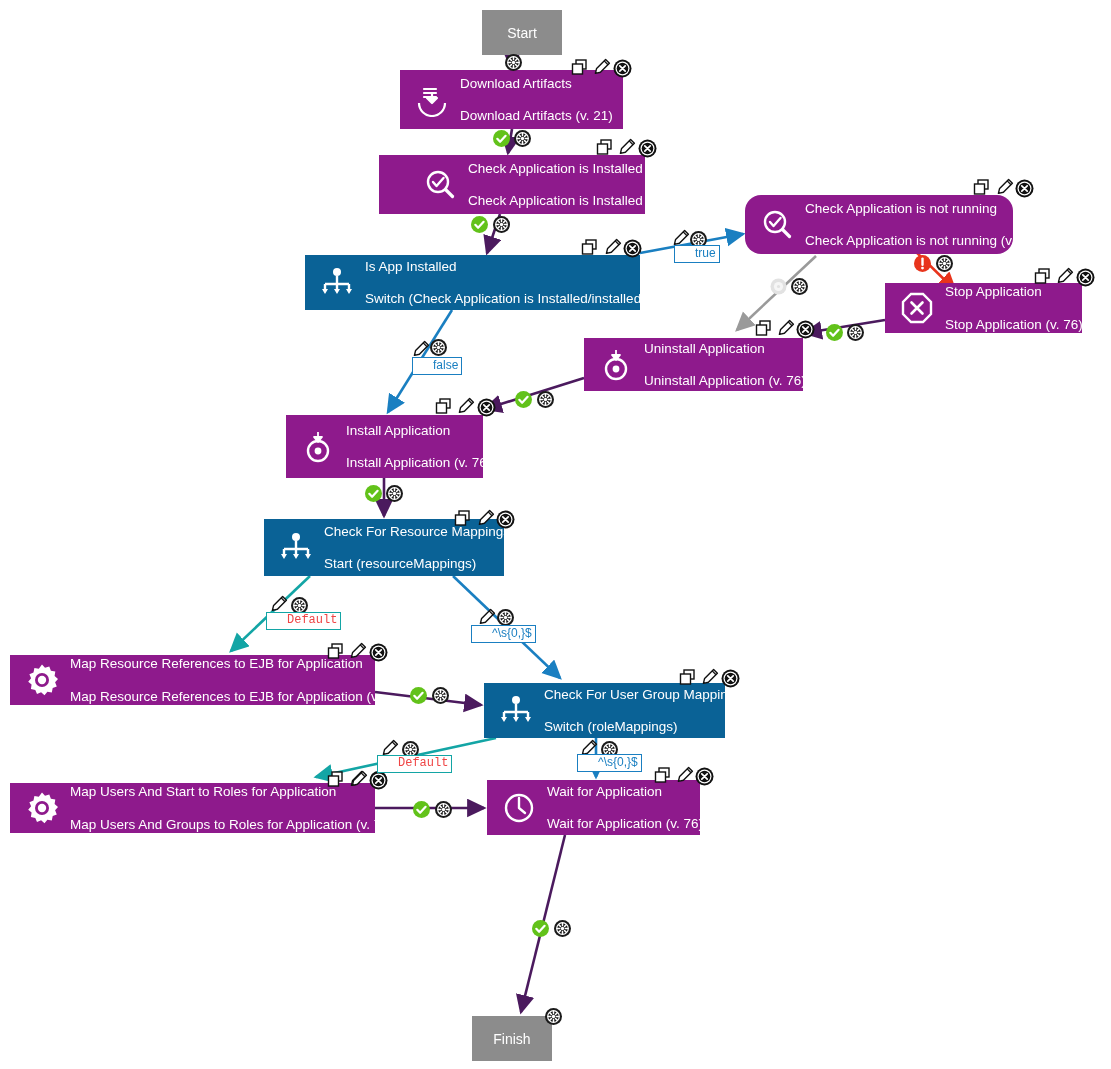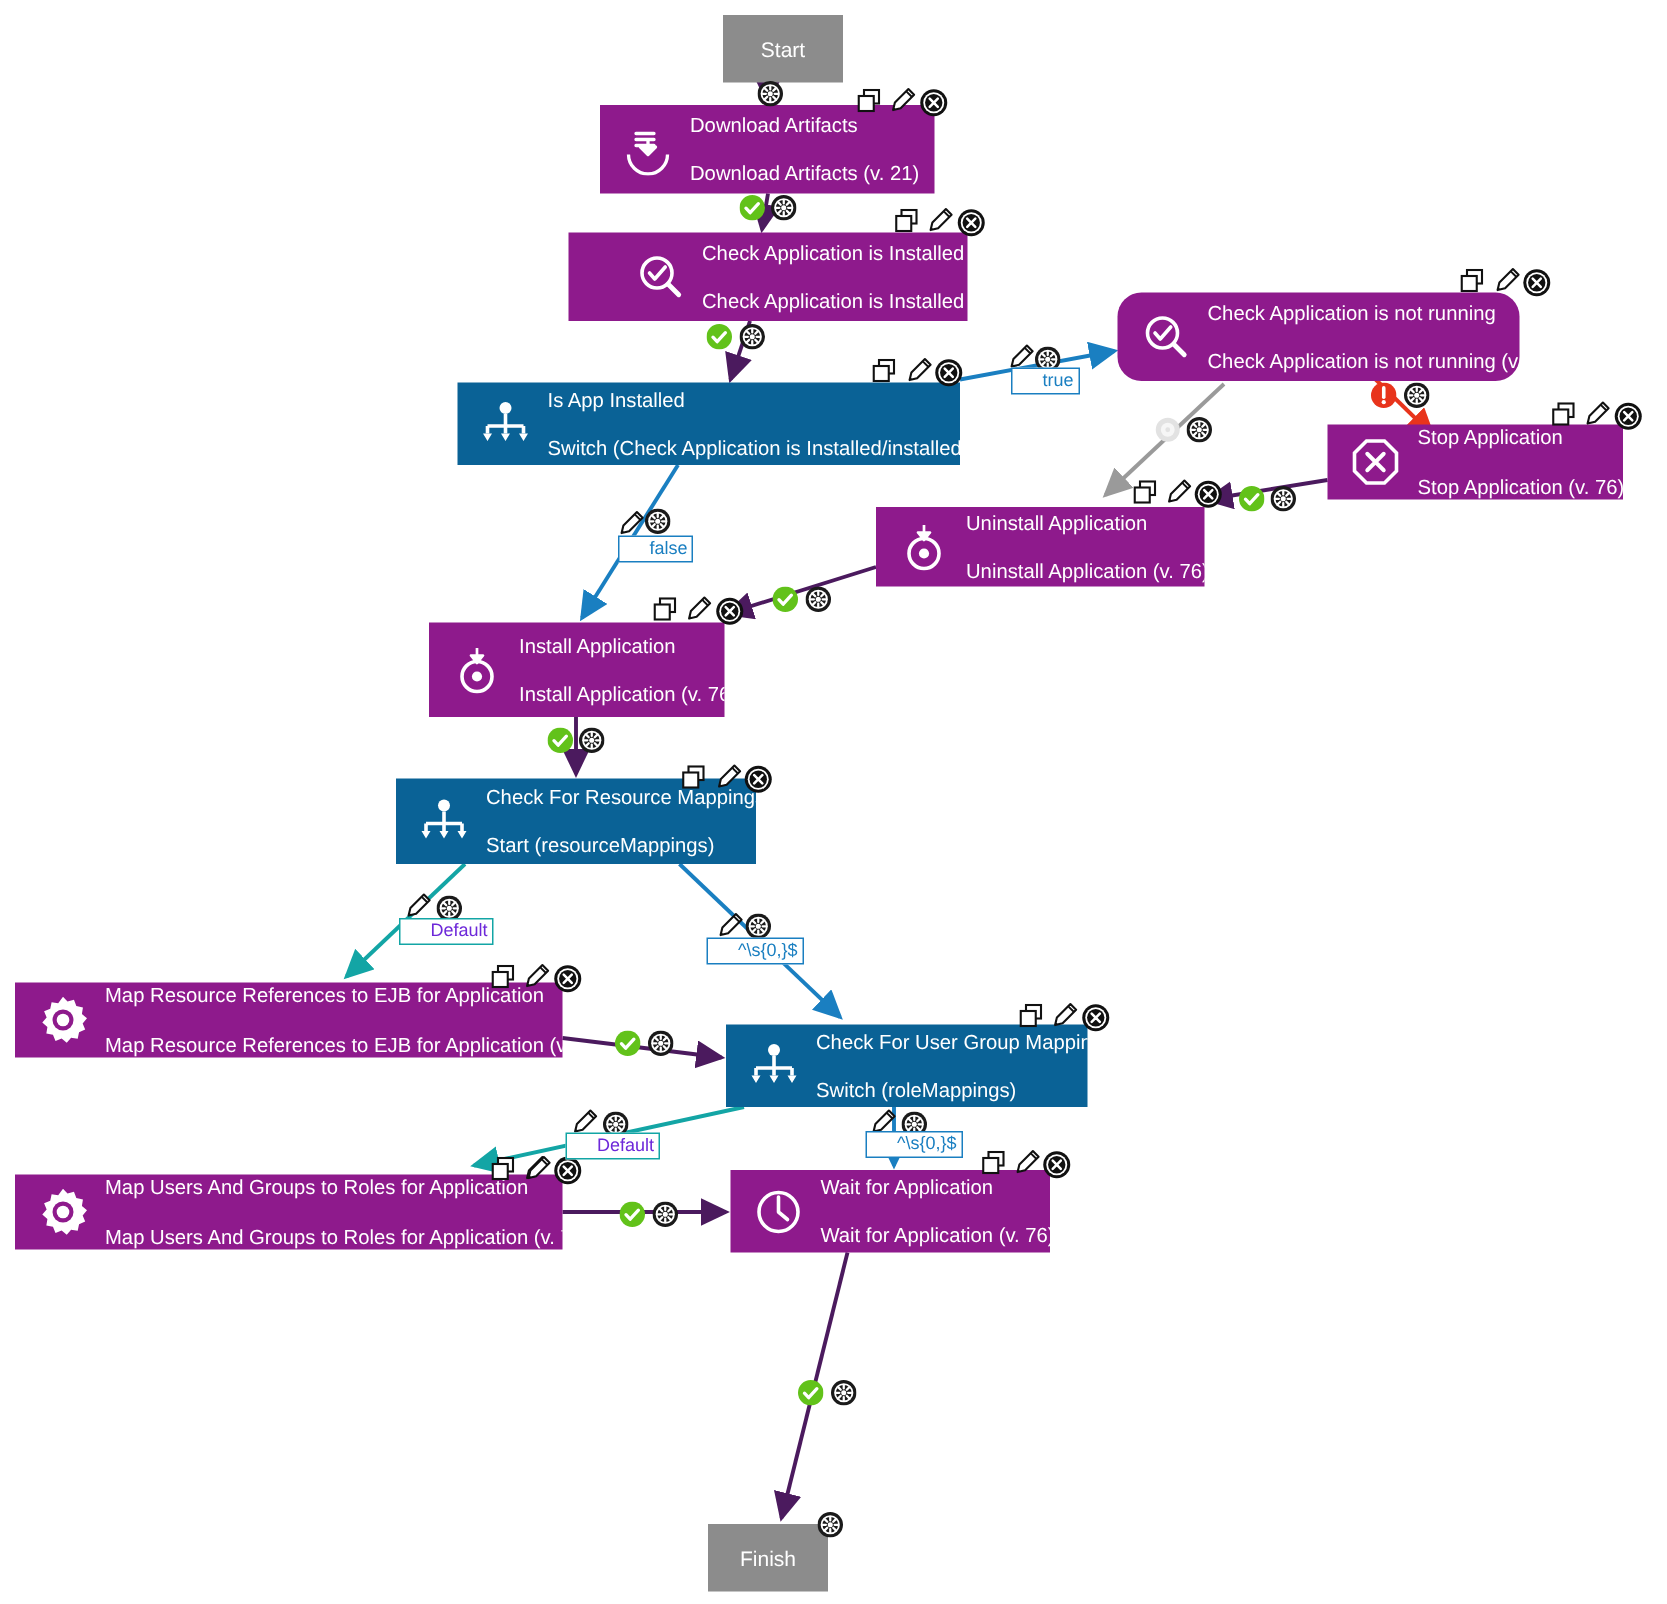--- a/index.html
+++ b/index.html
@@ -17,21 +17,21 @@
   .node .tx .l1{font-size:13.5px;}
   .node .tx .l2{font-size:13.5px;margin-top:15px;}
   .node.term .lbl{font-size:14px;}
 
   .badge{position:absolute;width:17px;height:17px;}
   .badge svg{display:block;}
   .tool{position:absolute;}
   .tool svg{display:block;}
 
   .elabel{position:absolute;font-size:12px;line-height:13px;padding:1px 3px 2px 20px;background:#fff;border:1px solid #1a7fc1;color:#1a7fc1;white-space:nowrap;}
-  .elabel.teal{border-color:#13a5a5;color:#6d28d9;}
+  .elabel.teal{border-color:#13a5a5;color:#ef4444;font-family:Liberation Mono, monospace;}
 </style>
 </head>
 <body>
 
 <div id="canvas">
 
   <svg id="edges" viewBox="0 0 1111 1069">
     <defs>
       <marker id="ah-purple" markerWidth="9" markerHeight="9" refX="6.5" refY="3.6" orient="auto">
         <path d="M0,0 L7.5,3.6 L0,7.2 z" fill="#4b1a5e"></path>
@@ -208,21 +208,21 @@
       </div>
       <div class="node task" style="left: 10px; top: 783px; width: 365px; height: 50px;">
         <div class="ic">
           <svg width="34" height="34" viewBox="0 0 34 34">
             <path d="M17 1.5l3 3.2 4.3-1.2 1.6 4.2 4.4.9-.7 4.4 3.4 2.9-2.9 3.4 1.7 4.1-4.1 1.7-.9 4.4-4.4-.7-2.9 3.4-3.4-2.9-4.1 1.7-1.7-4.1-4.4-.9.7-4.4-3.4-2.9 2.9-3.4-1.7-4.1 4.1-1.7.9-4.4 4.4.7z" fill="#fff"></path>
             <circle cx="17" cy="17" r="7" fill="#8e1a8c"></circle>
             <circle cx="17" cy="17" r="4.2" fill="#fff"></circle>
           </svg>
         </div>
         <div class="tx">
-          <div class="l1">Map Users And Groups to Roles for Application</div>
+          <div class="l1">Map Users And Start to Roles for Application</div>
           <div class="l2">Map Users And Groups to Roles for Application (v. 76)</div>
         </div>
       </div>
       <div class="node task" style="left: 487px; top: 780px; width: 213px; height: 55px;">
         <div class="ic">
           <svg width="34" height="34" viewBox="0 0 34 34">
             <circle cx="17" cy="17" r="13" fill="none" stroke="#fff" stroke-width="2.4"></circle>
             <path d="M17 7v10l6 5" fill="none" stroke="#fff" stroke-width="2.4" stroke-linecap="round" stroke-linejoin="round"></path>
           </svg>
         </div>

